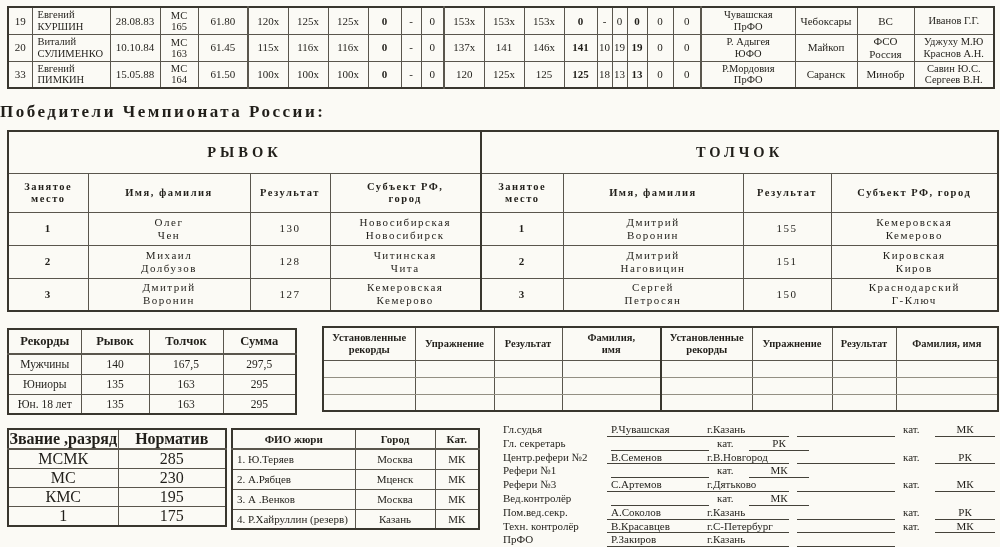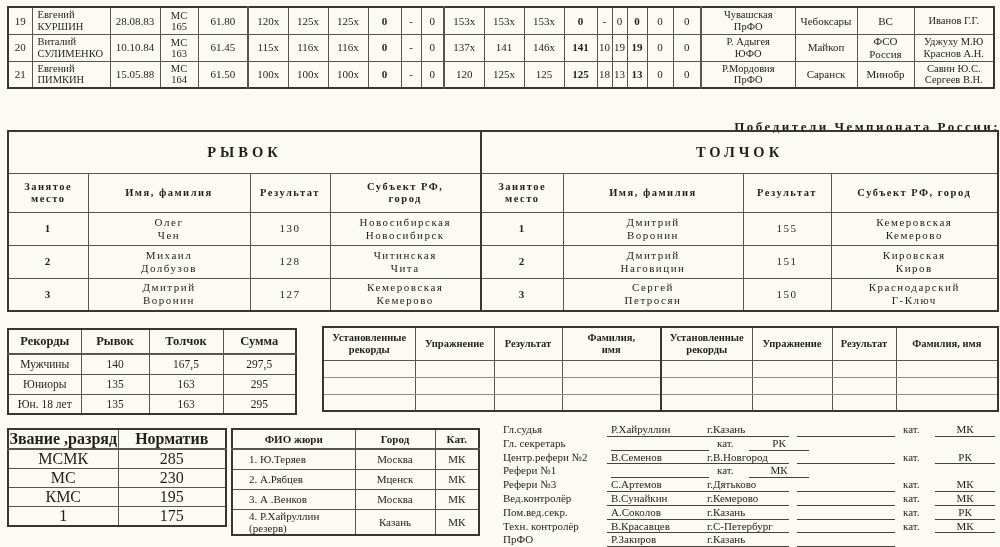--- a/index.html
+++ b/index.html
@@ -10,22 +10,22 @@
       vertical-align:middle;white-space:pre-line;font-weight:normal}
   
   .res{left:7px;top:6px;width:986px;font-size:11px;line-height:12.5px}
   .res tr{height:27px}
   .res td:nth-child(2){text-align:left;padding-left:5px;font-size:10.5px;line-height:11.5px}
   .res td:nth-child(4){font-size:10.5px;line-height:11px}
   .res td:nth-child(9),.res td:nth-child(15),.res td:nth-child(18){font-weight:bold}
   .res td:nth-child(6),.res td:nth-child(12),.res td:nth-child(21){border-left-width:2px}
   .res td:nth-child(21),.res td:nth-child(24){font-size:10.5px;line-height:11.5px}
   
-  .pagetitle{position:absolute;top:119px;left:0;width:100%;text-align:right;
-      font-weight:bold;font-size:13px;letter-spacing:2.5px}
+  .pagetitle{position:absolute;top:102px;left:0;width:100%;text-align:left;
+      font-weight:bold;font-size:17px;letter-spacing:2.5px}
   
   .win{top:130px;font-size:11px;line-height:13px;letter-spacing:1.5px}
   #snatch{left:7px;width:473px}
   #jerk{left:480px;width:517px}
   .win .cap{font-weight:bold;font-size:14.5px;letter-spacing:4px}
   .win tr.caprow{height:42px}
   .win tr.hrow{height:39px}
   .win tr.hrow th{font-weight:bold;font-size:10.5px;line-height:12px}
   .win tr.drow{height:33px}
   .win td:first-child{font-weight:bold}
@@ -43,21 +43,21 @@
   .est tr.erow{height:17px}
   .est tr.erow td{border-top-color:#938f83;border-bottom-color:#938f83}
   
   .rk{left:7px;top:428px;width:218px;font-size:16px}
   .rk tr{height:16px}
   .rk th{font-weight:bold;border-bottom-width:2px}
   
   .jy{left:231px;top:428px;width:247px;font-size:11px}
   .jy tr{height:20px}
   .jy th{font-weight:bold;border-bottom-width:2px}
-  .jy td:first-child{text-align:left;padding-left:16px}
+  .jy td:first-child{text-align:left;padding-left:4px}
   
   .offs{position:absolute;left:503px;top:423px;width:495px;font-size:11px}
   .off-row{display:flex;height:13.8px;line-height:13.5px}
   .off-role{width:100px;text-align:left}
   .off-grp{width:182px;margin-left:4px;border-bottom:1px solid #45423a;display:flex}
   .off-name{width:92px;text-align:left;padding-left:4px}
   .off-city{flex:1;text-align:left;padding-left:4px}
   .off-blank{width:98px;margin-left:8px;border-bottom:1px solid #45423a}
   .off-kat{width:30px;margin-left:8px;text-align:left}
   .off-cat{width:60px;margin-left:2px;border-bottom:1px solid #45423a;text-align:center}
@@ -148,21 +148,21 @@
         <td>0</td>
         <td>Р. Адыгея
 ЮФО</td>
         <td>Майкоп</td>
         <td>ФСО
 Россия</td>
         <td>Уджуху М.Ю
 Краснов А.Н.</td>
 </tr>
 <tr>
-<td>21</td>
+<td>33</td>
         <td>Евгений
 ПИМКИН</td>
         <td>15.05.88</td>
         <td>МС
 164</td>
         <td>61.50</td>
         <td>100x</td>
         <td>100x</td>
         <td>100x</td>
         <td>0</td>
@@ -449,21 +449,21 @@
         <td>Казань</td>
         <td>МК</td>
       </tr>
 </tbody>
   </table>
 
 <div class="offs">
   <div class="off-row">
       <span class="off-role">Гл.судья</span>
       <span class="off-grp">
-        <span class="off-name">Р.Хайруллин</span>
+        <span class="off-name">Р.Чувашская</span>
         <span class="off-city">г.Казань</span>
       </span>
       <span class="off-blank"></span>
       <span class="off-kat">кат.</span>
       <span class="off-cat">МК</span>
     </div>
   <div class="off-row">
       <span class="off-role">Гл. секретарь</span>
       <span class="off-blank"></span>
       <span class="off-kat">кат.</span>
@@ -490,24 +490,20 @@
       <span class="off-grp">
         <span class="off-name">С.Артемов</span>
         <span class="off-city">г.Дятьково</span>
       </span>
       <span class="off-blank"></span>
       <span class="off-kat">кат.</span>
       <span class="off-cat">МК</span>
     </div>
   <div class="off-row">
       <span class="off-role">Вед.контролёр</span>
-      <span class="off-grp">
-        <span class="off-name">В.Сунайкин</span>
-        <span class="off-city">г.Кемерово</span>
-      </span>
       <span class="off-blank"></span>
       <span class="off-kat">кат.</span>
       <span class="off-cat">МК</span>
     </div>
   <div class="off-row">
       <span class="off-role">Пом.вед.секр.</span>
       <span class="off-grp">
         <span class="off-name">А.Соколов</span>
         <span class="off-city">г.Казань</span>
       </span>

